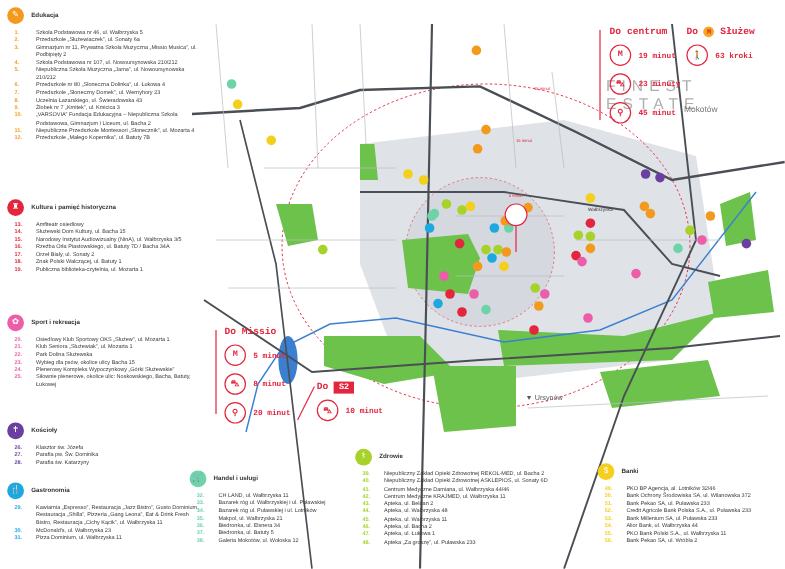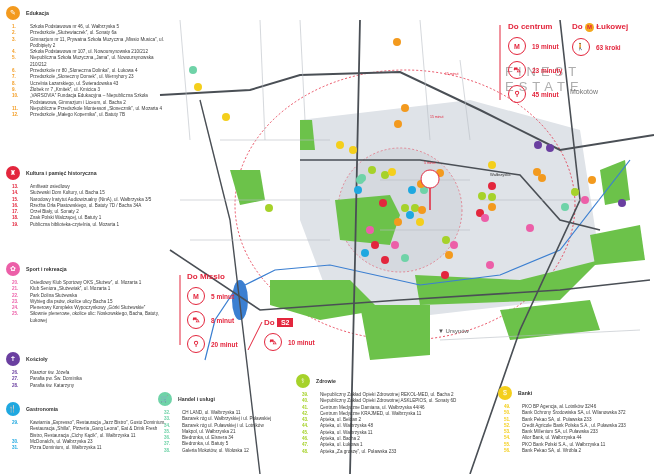--- a/index.html
+++ b/index.html
@@ -5,21 +5,21 @@
   html,body{margin:0;padding:0;background:#fff;}
   body{width:654px;height:474px;position:relative;overflow:hidden;font-family:"Liberation Sans",sans-serif;color:#3a3a3a;}
   .legend{position:absolute;font-size:4.6px;line-height:6.3px;}
   .cat-head{display:flex;align-items:center;gap:6px;margin-bottom:4px;}
   .cat-icon{width:14px;height:14px;border-radius:50%;display:flex;align-items:center;justify-content:center;color:#fff;font-size:7px;flex:none;}
   .cat-title{font-weight:bold;font-size:5.2px;color:#333;}
   .item{display:flex;gap:8px;padding-left:6px;}
   .item .num{width:10px;flex:none;font-weight:bold;}
   .item .txt{flex:1;}
   svg.map{position:absolute;left:0;top:0;}
-  .info{position:absolute;font-family:Liberation Sans, sans-serif;color:#e3263d;font-weight:bold;}
+  .info{position:absolute;font-family:Liberation Mono, monospace;color:#e3263d;font-weight:bold;}
   .info .title{font-size:8px;}
   .info .row{display:flex;align-items:center;gap:6px;font-size:6.5px;margin-top:6px;}
   .ring{width:16px;height:16px;border:1.3px solid #e3263d;border-radius:50%;display:flex;align-items:center;justify-content:center;font-size:7px;}
   .watermark{position:absolute;left:505px;top:64px;font-size:13px;letter-spacing:5px;color:#9a9a9a;font-family:"Liberation Sans",sans-serif;opacity:.8;}
   .wm-sub{position:absolute;left:570px;top:88px;font-size:7px;color:#777;}
   .s2badge{background:#e3263d;color:#fff;padding:1px 4px;font-size:7px;}
 </style>
 </head>
 <body>
 
@@ -150,21 +150,21 @@
       <span class="ring">⛍</span>
       <span>23 minuty</span>
     </div>
   <div class="row">
       <span class="ring">⚲</span>
       <span>45 minut</span>
     </div>
 </div>
 
 <div class="info" style="left:572px;top:22px;">
-  <div class="title"><span>Do</span> <span style="display:inline-block;width:9px;height:9px;border-radius:50%;background:#f4a81c;color:#e3263d;font-size:6px;text-align:center;line-height:9px;">M</span> <span>Łukowej</span></div>
+  <div class="title"><span>Do</span> <span style="display:inline-block;width:9px;height:9px;border-radius:50%;background:#f4a81c;color:#e3263d;font-size:6px;text-align:center;line-height:9px;">M</span> <span>Służew</span></div>
   <div class="row">
       <span class="ring">🚶</span>
       <span>63 kroki</span>
     </div>
 </div>
 
 <div class="info" style="left:187px;top:272px;">
   <div class="title">Do Missio</div>
   <div class="row">
       <span class="ring">M</span>

